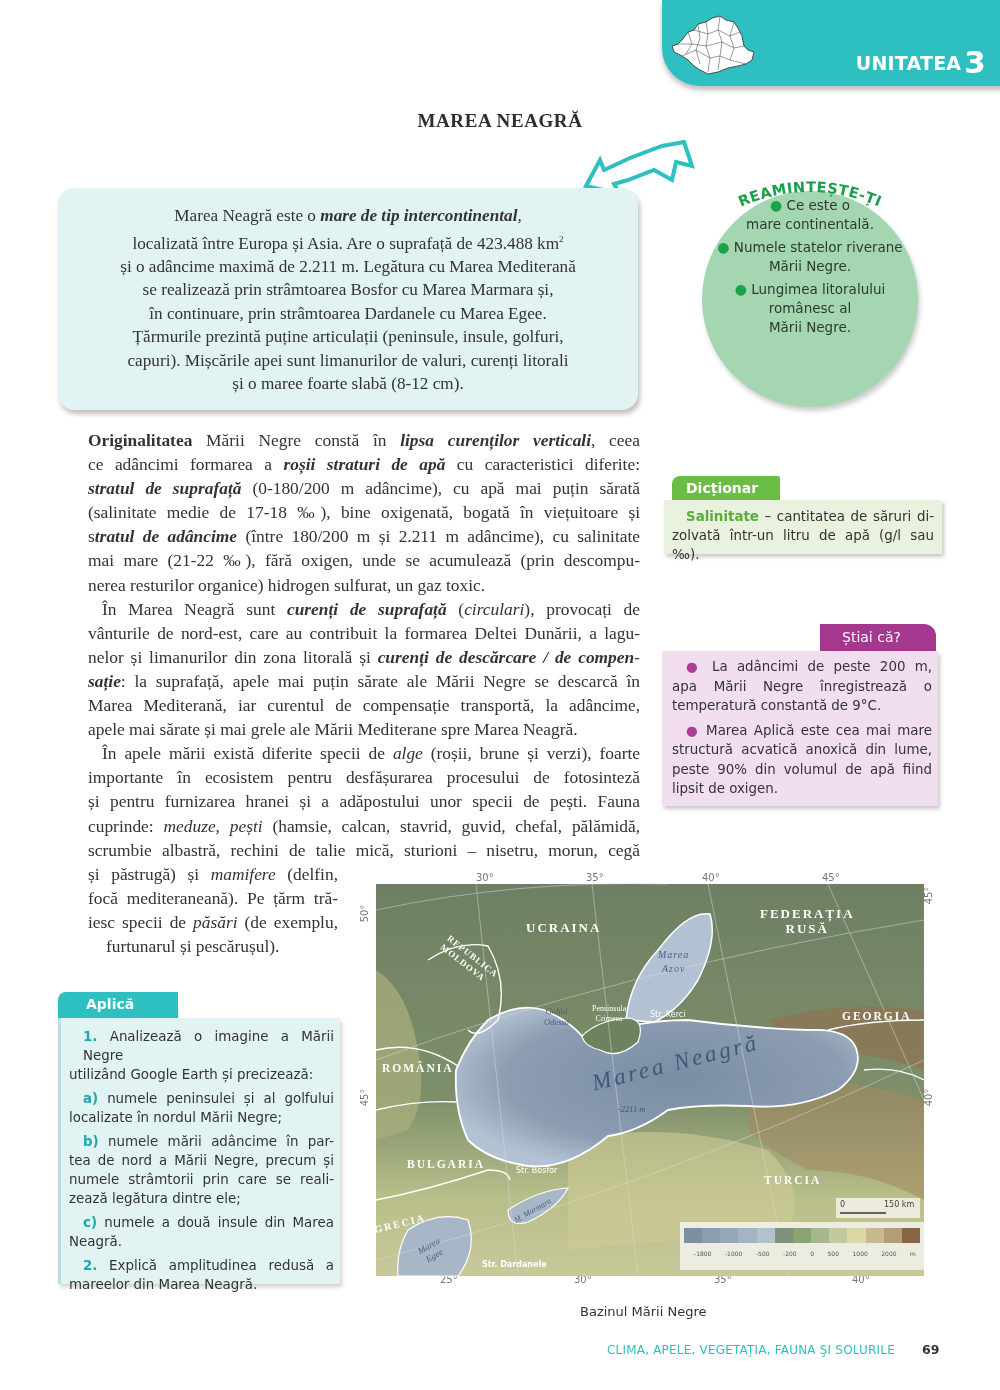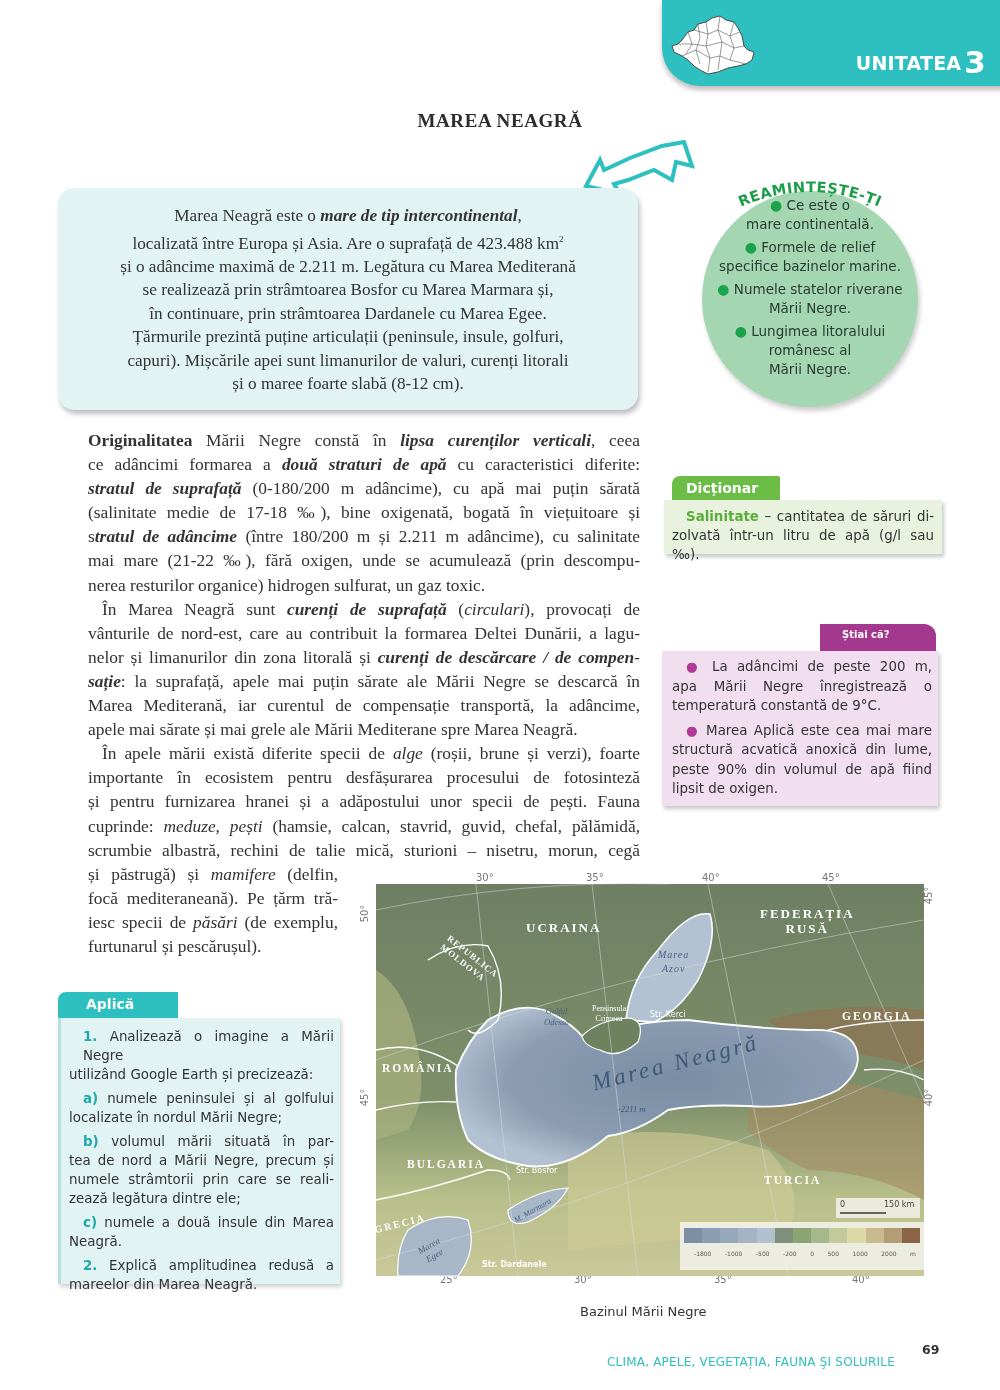--- a/index.html
+++ b/index.html
@@ -70,21 +70,21 @@
   }
   .body-text .line { display: block; text-align-last: justify; }
   .body-text .line.last { text-align-last: left; }
 
   .body-narrow {
     position: absolute; left: 88px; top: 862px; width: 250px;
     font-family: "Liberation Serif", serif; font-size: 17.4px; line-height: 24.1px;
     color: #333;
   }
   .body-narrow .line { display: block; text-align: justify; text-align-last: justify; }
-  .body-narrow .line.last { text-align-last: left; }
+  .body-narrow .line.last { text-align-last: left; margin-left: 18px; }
 
   
   .dict-tab {
     position: absolute; left: 672px; top: 476px; width: 108px; height: 26px;
     background: #6cbd45; border-top-left-radius: 8px; border-top-right-radius: 2px;
     font-family: "DejaVu Sans", sans-serif; font-weight: bold; color: #fff; font-size: 14px;
     padding: 4px 0 0 14px;
   }
   .dict-box {
     position: absolute; left: 664px; top: 500px; width: 278px; height: 54px;
@@ -93,21 +93,21 @@
     padding: 7px 8px 0 8px; color: #333;
   }
   .dict-box .line { display: block; text-align: justify; text-align-last: justify; }
   .dict-box .line.last { text-align-last: left; }
   .dict-term { color: #5aad3a; font-weight: bold; }
 
   
   .know-tab {
     position: absolute; left: 820px; top: 624px; width: 116px; height: 28px;
     background: #a4388f; border-top-right-radius: 12px;
-    font-family: "DejaVu Sans", sans-serif; font-weight: bold; color: #fff; font-size: 10px;
+    font-family: "DejaVu Sans", sans-serif; font-weight: normal; color: #fff; font-size: 14px;
     padding: 5px 0 0 22px;
   }
   .know-box {
     position: absolute; left: 662px; top: 651px; width: 276px; height: 155px;
     background: #f1dff0; box-shadow: 2px 3px 4px rgba(0,0,0,0.22);
     font-family: "DejaVu Sans", sans-serif; font-size: 13.4px; line-height: 19.5px;
     padding: 6px 6px 0 10px; color: #333;
   }
   .know-box p { margin-bottom: 5px; }
   .know-box .line { display: block; text-align: justify; text-align-last: justify; }
@@ -140,21 +140,21 @@
     position: absolute; font-family: "DejaVu Sans", sans-serif; font-size: 10px; color: #777;
   }
   .map-caption {
     position: absolute; left: 580px; top: 1304px;
     font-family: "DejaVu Sans", sans-serif; font-size: 13px; color: #333;
   }
 
   
   .footer-chapter {
     position: absolute; left: 607px; top: 1343px;
-    font-family: "DejaVu Sans", sans-serif; font-size: 12px; color: #2ebfc0; letter-spacing: 0.2px; margin-top: 12px;
+    font-family: "DejaVu Sans", sans-serif; font-size: 12px; color: #2ebfc0; letter-spacing: 0.2px;
   }
   .footer-page {
     position: absolute; left: 922px; top: 1342px;
     font-family: "DejaVu Sans", sans-serif; font-weight: bold; font-size: 12.5px; color: #333;
   }
 </style>
 </head>
 <body>
 
 <div class="unit-banner">
@@ -198,30 +198,29 @@
   <svg class="remember-title" viewBox="0 0 236 60">
     <defs>
         <path id="arcPath" d="M30 48 Q118 0 206 48"></path>
       </defs>
     <text font-family="DejaVu Sans, sans-serif" font-weight="bold" font-size="14.5" fill="#1a9e48" letter-spacing="0.5">
       <textPath href="#arcPath" startOffset="50%" text-anchor="middle" id="remember-title-text">REAMINTEȘTE-ȚI</textPath>
     </text>
   </svg>
   <div class="remember-items">
     <p><span class="bullet-g">●</span> <span>Ce este o</span><br><span>mare continentală.</span></p>
-    <p><span class="bullet-g">●</span> <span>Formele de relief</span><br><span>specifice bazinelor marine.</span></p>
     <p><span class="bullet-g">●</span> <span>Numele statelor riverane</span><br><span>Mării Negre.</span></p>
     <p><span class="bullet-g">●</span> <span>Lungimea litoralului</span><br><span>românesc al</span><br><span>Mării Negre.</span></p>
   </div>
 </div>
 
 <div class="body-text">
 
   <span class="line" style="padding-left:0"><b>Originalitatea</b><span> Mării Negre constă în </span><span class="b-i">lipsa curenților verticali</span><span>, ceea</span></span>
-  <span class="line"><span>ce adâncimi formarea a </span><span class="b-i">două straturi de apă</span><span> cu caracteristici diferite:</span></span>
+  <span class="line"><span>ce adâncimi formarea a </span><span class="b-i">roșii straturi de apă</span><span> cu caracteristici diferite:</span></span>
   <span class="line"><span class="b-i">stratul de suprafață</span><span> (0-180/200 m adâncime), cu apă mai puțin sărată</span></span>
   <span class="line">(salinitate medie de 17-18 ‰), bine oxigenată, bogată în viețuitoare și</span>
   <span class="line"><span>s</span><span class="b-i">tratul de adâncime</span><span> (între 180/200 m și 2.211 m adâncime), cu salinitate</span></span>
   <span class="line">mai mare (21-22 ‰), fără oxigen, unde se acumulează (prin descompu-</span>
   <span class="line last">nerea resturilor organice) hidrogen sulfurat, un gaz toxic.</span>
 
   <span class="line" style="padding-left:14px"><span>În Marea Neagră sunt </span><span class="b-i">curenți de suprafață</span><span> (</span><i>circulari</i><span>), provocați de</span></span>
   <span class="line">vânturile de nord-est, care au contribuit la formarea Deltei Dunării, a lagu-</span>
   <span class="line"><span>nelor și limanurilor din zona litorală și </span><span class="b-i">curenți de descărcare / de compen-</span></span>
   <span class="line"><span class="b-i">sație</span><span>: la suprafață, apele mai puțin sărate ale Mării Negre se descarcă în</span></span>
@@ -267,21 +266,21 @@
 <div class="apply-box">
   <p>
     <span class="line" style="padding-left:14px"><span class="apply-num">1.</span><span> Analizează o imagine a Mării Negre</span></span>
     <span class="line last">utilizând Google Earth și precizează:</span>
   </p>
   <p>
     <span class="line" style="padding-left:14px"><span class="apply-num">a)</span><span> numele peninsulei și al golfului</span></span>
     <span class="line last">localizate în nordul Mării Negre;</span>
   </p>
   <p>
-    <span class="line" style="padding-left:14px"><span class="apply-num">b)</span><span> volumul mării situată în par-</span></span>
+    <span class="line" style="padding-left:14px"><span class="apply-num">b)</span><span> numele mării adâncime în par-</span></span>
     <span class="line">tea de nord a Mării Negre, precum și</span>
     <span class="line">numele strâmtorii prin care se reali-</span>
     <span class="line last">zează legătura dintre ele;</span>
   </p>
   <p>
     <span class="line" style="padding-left:14px"><span class="apply-num">c)</span><span> numele a două insule din Marea</span></span>
     <span class="line last">Neagră.</span>
   </p>
   <p>
     <span class="line" style="padding-left:14px"><span class="apply-num">2.</span><span> Explică amplitudinea redusă a</span></span>

